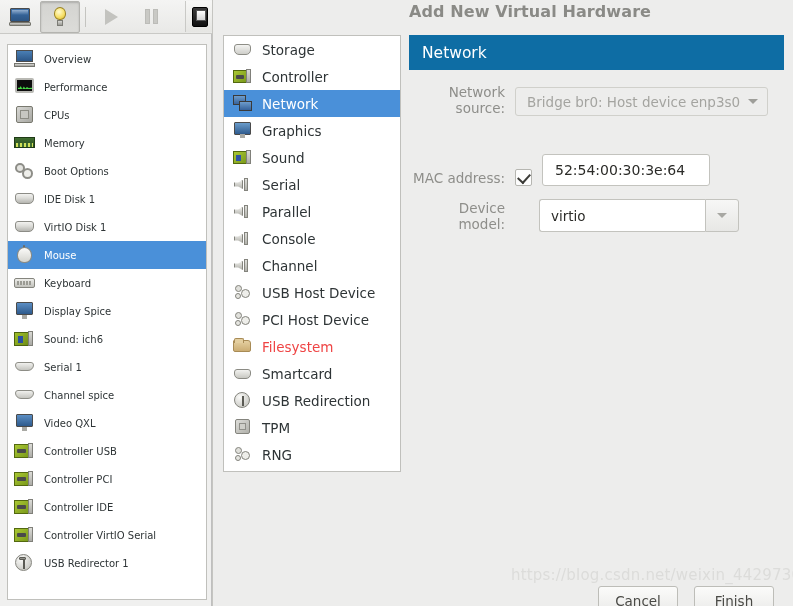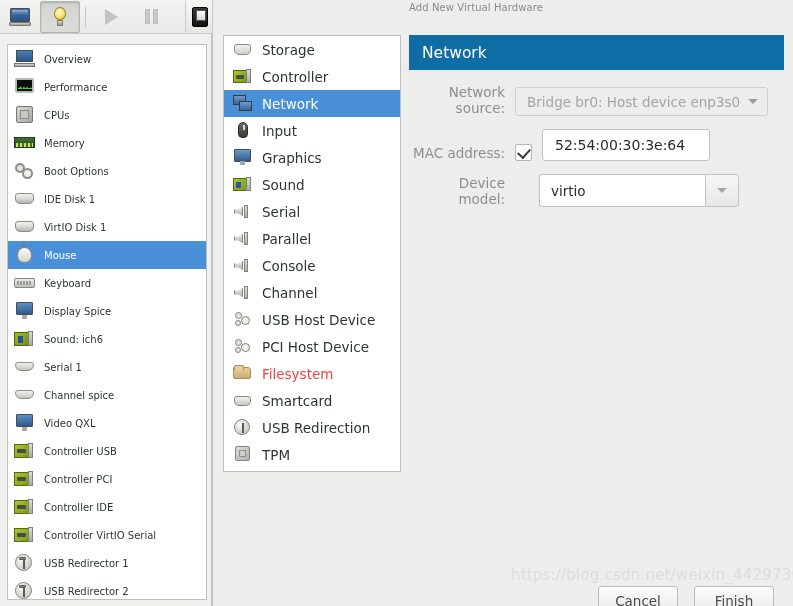--- a/index.html
+++ b/index.html
@@ -155,21 +155,21 @@
 
   
   .dialog {
     position:absolute; left:212px; top:0;
     width: 581px; height: 606px;
     background: #ededec;
     border-left: 1px solid #c5c5c1;
   }
   .dlg-title {
     position:absolute; left:196px; top:2px;
-    font-size: 10px; color:#8a8a86; font-weight: normal;
+    font-size: 16px; color:#8a8a86; font-weight: bold;
     letter-spacing:.1px;
   }
 
   
   .dev-list {
     position:absolute; left:10px; top:35px;
     width: 178px; height: 437px;
     background:#ffffff; border:1px solid #c0c0bc;
     overflow:hidden;
   }
@@ -245,21 +245,21 @@
   }
   .chkbox:after {
     content:""; position:absolute; left:4px; top:1px;
     width:6px; height:10px; border:solid #3a3a36;
     border-width: 0 2px 2px 0; transform: rotate(42deg);
   }
   .textinput {
     height: 32px; width: 168px;
     background:#ffffff; border:1px solid #c3c3be; border-radius:3px;
     display:flex; align-items:center; padding-left: 12px;
-    font-size: 14px; color:#2b2b28;
+    font-size: 14px; color:#2b2b28;margin-top:25px;
   }
   .combo-edit { display:flex; height: 33px; margin-left: 24px; }
   .combo-edit .ce-text {
     width: 166px; background:#ffffff;
     border:1px solid #c3c3be; border-right:none; border-radius:3px 0 0 3px;
     display:flex; align-items:center; padding-left: 11px;
     font-size: 13.5px; color:#2b2b28;
   }
   .combo-edit .ce-btn {
     width: 34px; border:1px solid #c3c3be; border-radius:0 3px 3px 0;
@@ -443,27 +443,20 @@
           </span>
         <span class="hw-lbl">Controller VirtIO Serial</span>
       </div>
       <div class="hw-row">
         <span class="hw-ico i-usbr">
             <i class="s"></i>
             <i class="s2"></i>
           </span>
         <span class="hw-lbl">USB Redirector 1</span>
       </div>
-      <div class="hw-row">
-        <span class="hw-ico i-usbr">
-            <i class="s"></i>
-            <i class="s2"></i>
-          </span>
-        <span class="hw-lbl">USB Redirector 2</span>
-      </div>
     </div>
   </div>
 
   <div class="dialog">
 
     <div class="dlg-title">Add New Virtual Hardware</div>
 
     <div class="dev-list">
       <div class="dev-row">
         <span class="dv-ico d-storage">
@@ -477,26 +470,20 @@
             <i class="p"></i>
           </span>
         <span>Controller</span>
       </div>
       <div class="dev-row selected">
         <span class="dv-ico d-net">
             <i class="a"></i>
             <i class="b"></i>
           </span>
         <span>Network</span>
-      </div>
-      <div class="dev-row">
-        <span class="dv-ico d-input">
-            <i class="s"></i>
-          </span>
-        <span>Input</span>
       </div>
       <div class="dev-row">
         <span class="dv-ico d-gfx">
             <i class="s"></i>
             <i class="st"></i>
           </span>
         <span>Graphics</span>
       </div>
       <div class="dev-row">
         <span class="dv-ico d-sound">

